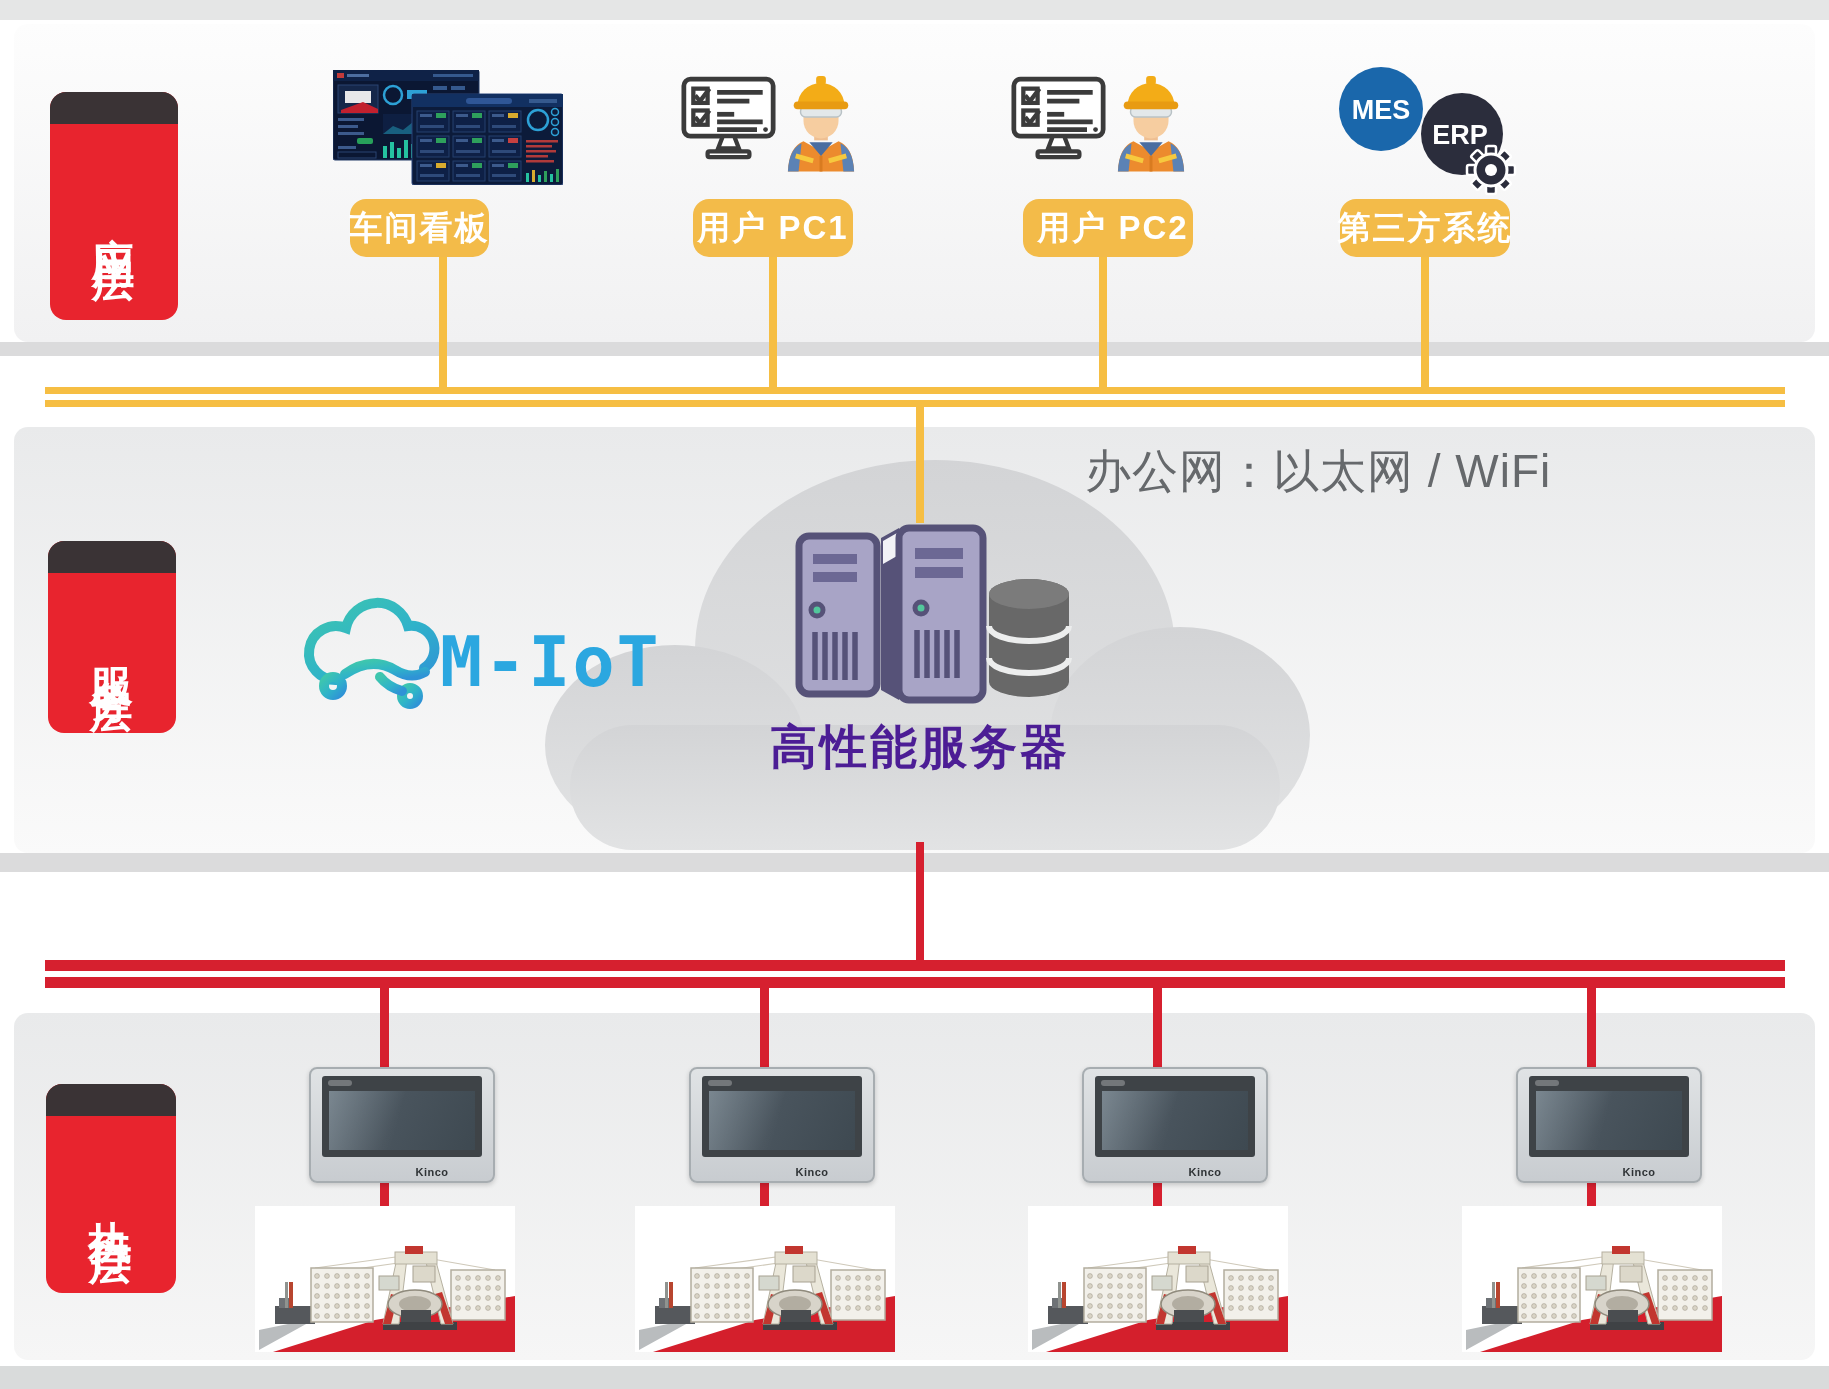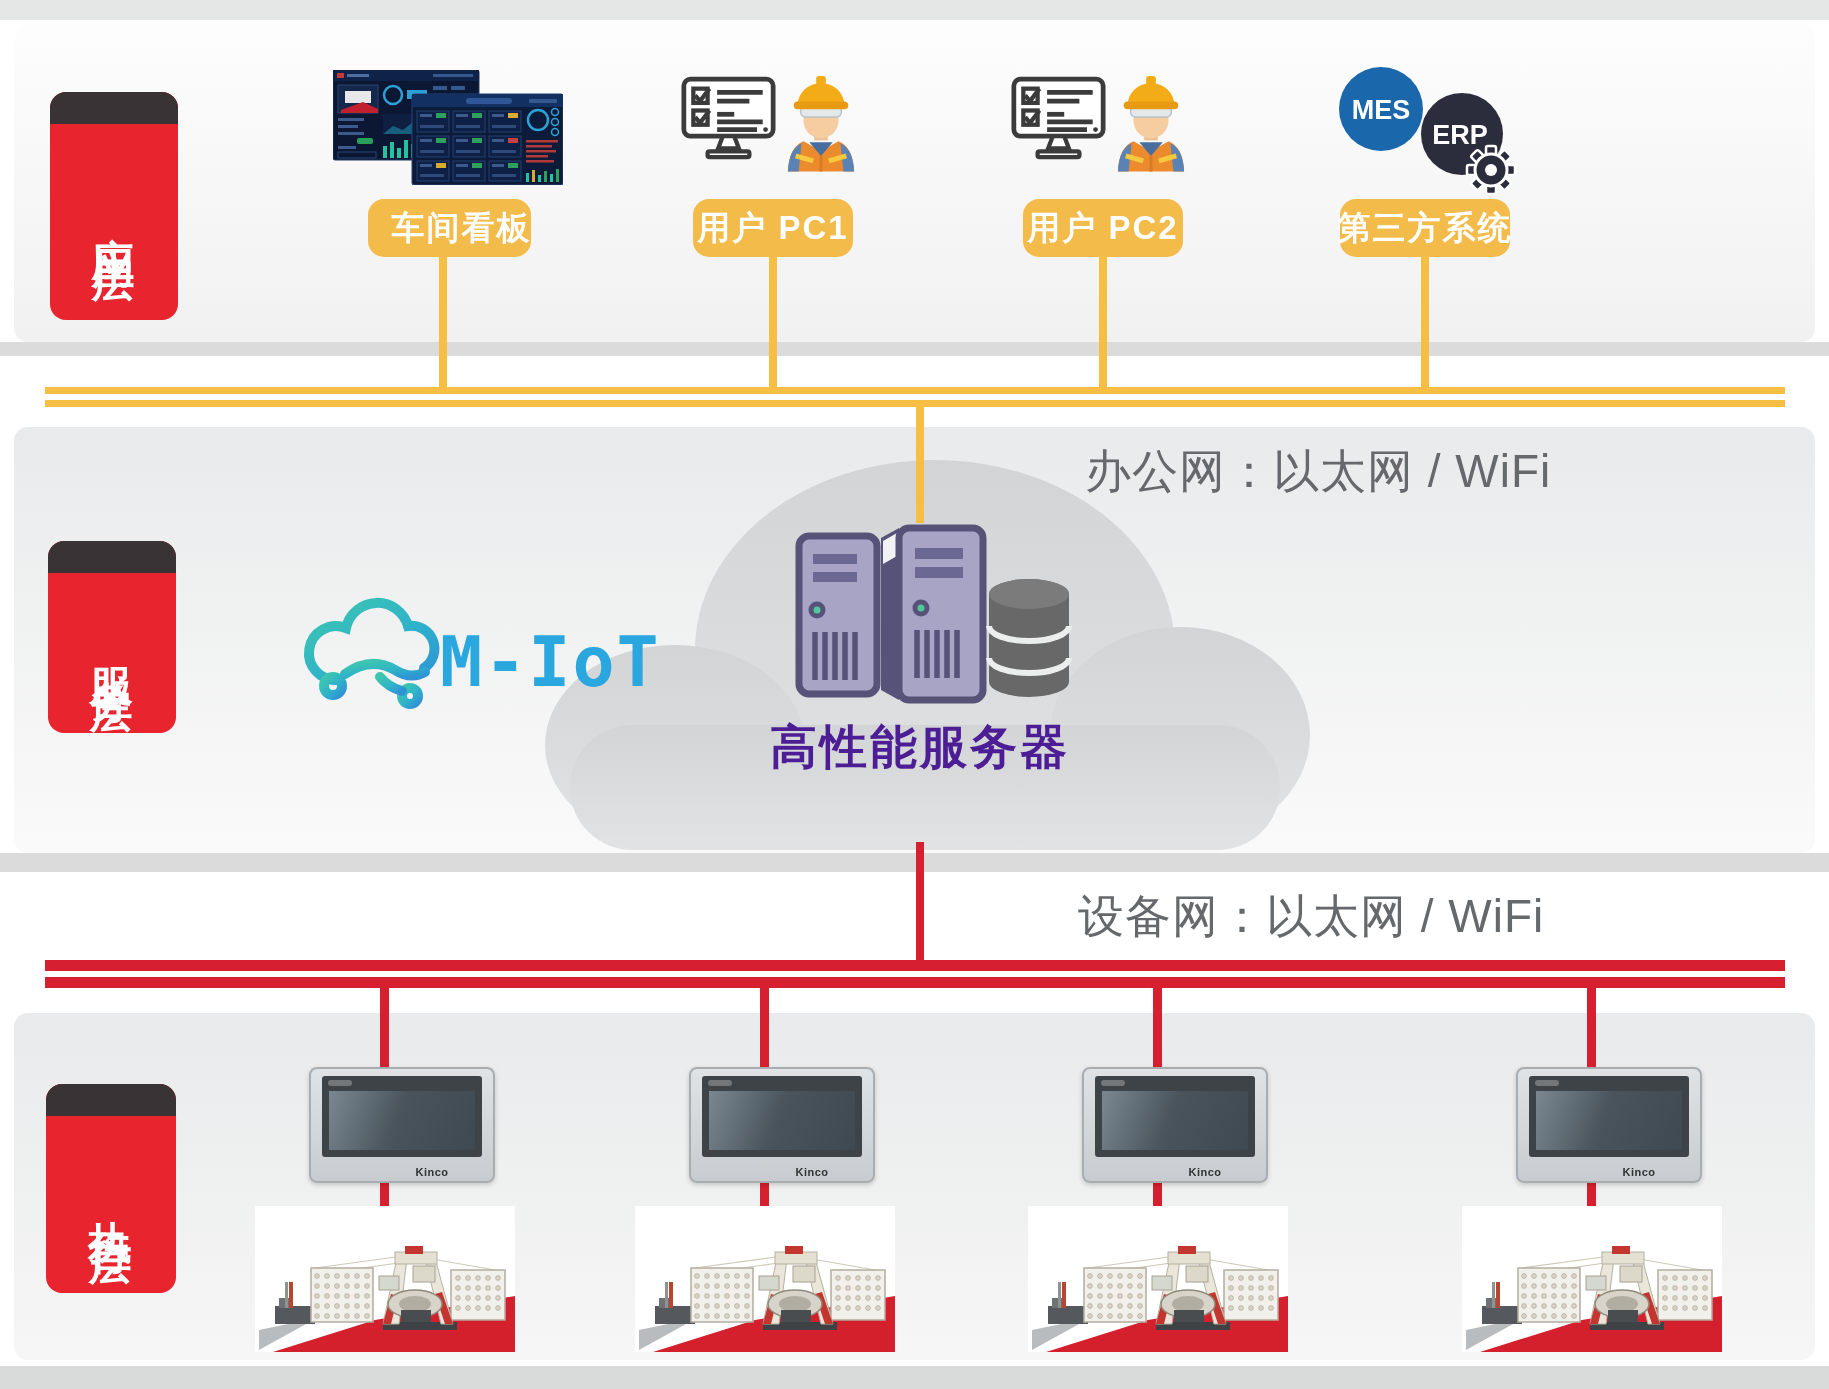--- a/index.html
+++ b/index.html
@@ -326,41 +326,41 @@
     </defs>
   </svg>
 
   <div class="pill" style="left:50px;top:92px;height:228px;">
     <span>应用层</span>
   </div>
 
   <svg class="abs z6" style="left:333px;top:70px;" width="230" height="115">
       <use href="#dashboards"></use>
     </svg>
-  <div class="badge" style="left:368px;width:139px;padding-left:24px;">
+  <div class="badge" style="left:350px;width:139px;">
       <span>车间看板</span>
     </div>
 
   <svg class="abs z6" style="left:681px;top:76px;" width="95" height="88">
       <use href="#monitor-ico"></use>
     </svg>
   <svg class="abs z6" style="left:784px;top:62px;" width="74" height="110">
       <use href="#worker-ico"></use>
     </svg>
   <div class="badge" style="left:693px;width:160px;">
       <span>用户 PC1</span>
     </div>
 
   <svg class="abs z6" style="left:1011px;top:76px;" width="95" height="88">
       <use href="#monitor-ico"></use>
     </svg>
   <svg class="abs z6" style="left:1114px;top:62px;" width="74" height="110">
       <use href="#worker-ico"></use>
     </svg>
-  <div class="badge" style="left:1023px;width:160px;">
+  <div class="badge" style="left:1023px;width:160px;padding-left:10px;">
       <span>用户 PC2</span>
     </div>
 
   <svg class="abs z6" style="left:1336px;top:64px;" width="182" height="134" viewBox="0 0 182 134">
     <circle cx="45" cy="45" r="42" fill="#1a67ab"></circle>
     <text x="45" y="55" text-anchor="middle" font-size="27" font-weight="bold" fill="#ffffff" font-family="Liberation Sans, sans-serif">MES</text>
     <circle cx="126" cy="70" r="41" fill="#2b2d3c"></circle>
     <text x="124" y="80" text-anchor="middle" font-size="27" font-weight="bold" fill="#ffffff" font-family="Liberation Sans, sans-serif">ERP</text>
     <g transform="translate(155,106)">
       <g fill="#2b2d3c" stroke="#ffffff" stroke-width="2.5">
@@ -452,21 +452,20 @@
       <path d="M196,136 a40,15 0 0,0 80,0" stroke="#eceded" stroke-width="6" fill="none"></path>
     </g>
   </svg>
 
   <div class="srv-title">高性能服务器</div>
 
   <div class="vline red" style="left:916px;top:842px;width:8px;height:118px;"></div>
 
   <div class="hline red" style="left:45px;top:960px;width:1740px;height:11px;"></div>
   <div class="hline red" style="left:45px;top:977px;width:1740px;height:11px;"></div>
-  <div class="net-label" style="left:1078px;top:886px;">设备网：以太网 / WiFi</div>
 
   <div class="pill" style="left:46px;top:1084px;height:209px;width:130px;">
     <span>执行层</span>
   </div>
 
   <div class="vline red" style="left:380px;top:988px;width:9px;height:80px;"></div>
   <div class="vline red" style="left:760px;top:988px;width:9px;height:80px;"></div>
   <div class="vline red" style="left:1153px;top:988px;width:9px;height:80px;"></div>
   <div class="vline red" style="left:1587px;top:988px;width:9px;height:80px;"></div>
 

